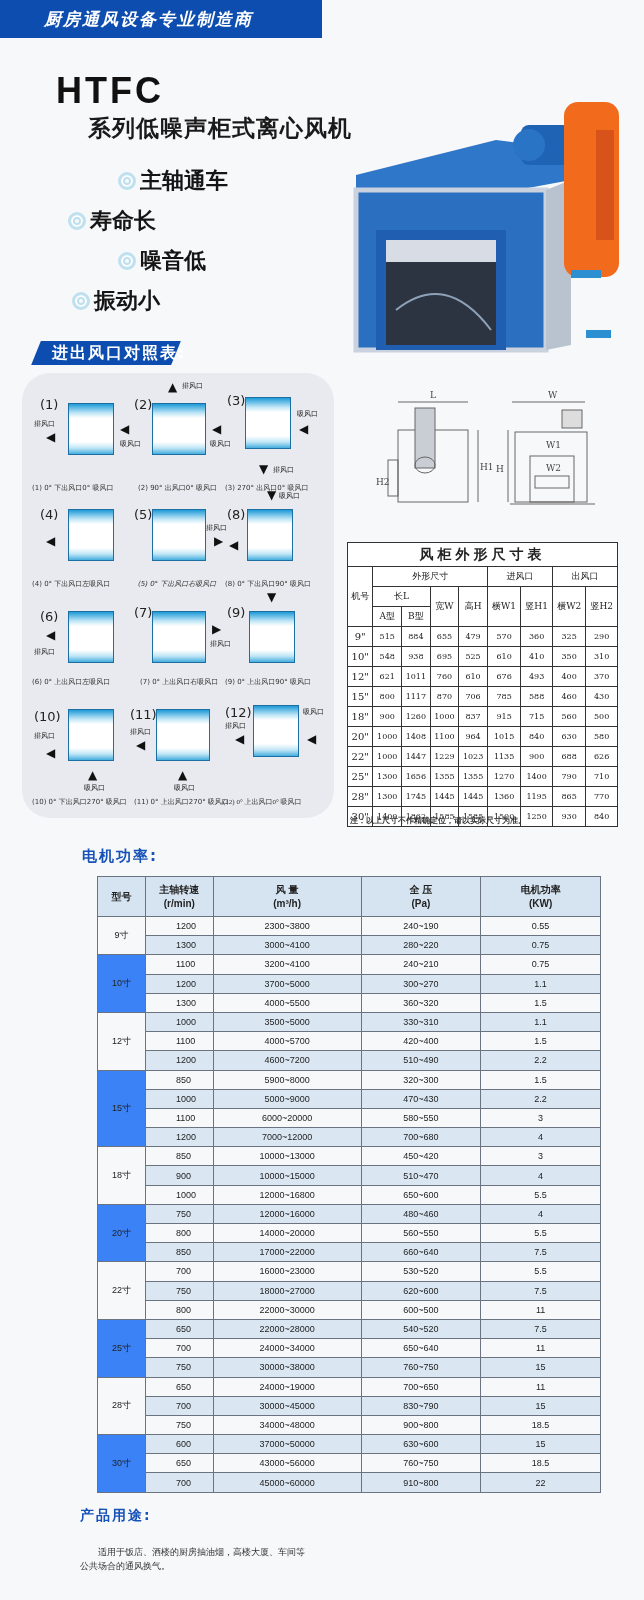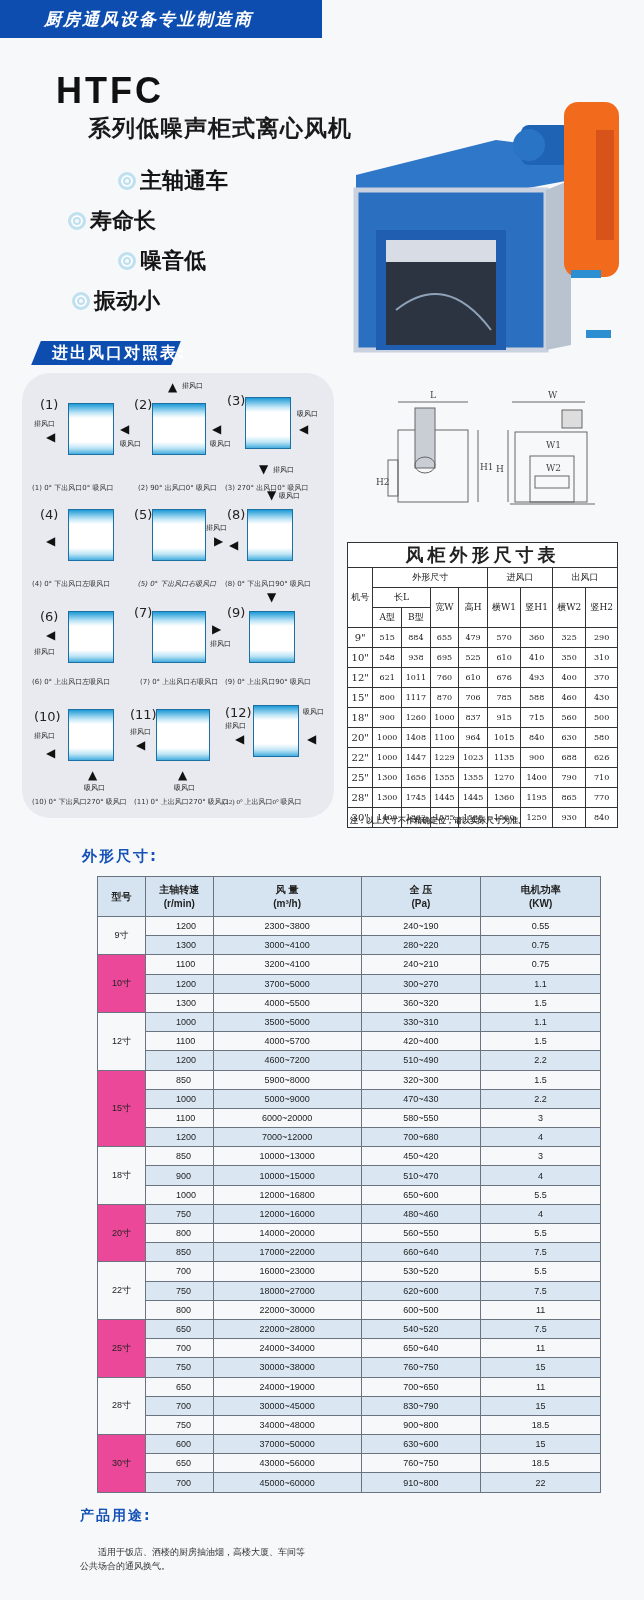--- a/index.html
+++ b/index.html
@@ -31,34 +31,34 @@
   .cell .lbl { position: absolute; font-size: 7px; color: #222; white-space: nowrap; }
   .box { position: absolute; width: 46px; height: 52px; background: linear-gradient(#1e9ad6 0, #bfe6f6 9px, #fff 14px, #fff 38px, #bfe6f6 44px, #1e9ad6 52px); border: 1px solid #1b6fa3; }
   .arrow { position: absolute; font-size: 12px; color: #111; line-height: 1; }
 
   
   .drawing { position: absolute; left: 370px; top: 380px; width: 260px; height: 130px; }
 
   
   .dimtable { position: absolute; left: 347px; top: 542px; width: 271px; border-collapse: collapse; font-family: "DejaVu Serif", serif; background: #fff; }
   .dimtable td, .dimtable th { border: 1px solid #333; text-align: center; font-size: 8px; font-weight: normal; height: 20px; color: #222; }
-  .dimtable .ttl { font-size: 18px; font-weight: bold; letter-spacing: 4px; height: 24px; }
+  .dimtable .ttl { font-size: 14px; font-weight: bold; letter-spacing: 4px; height: 24px; }
   .dimtable .hd { font-size: 9px; }
   .dimnote { position: absolute; left: 350px; top: 815px; font-size: 8px; color: #333; font-weight: bold; text-align: center; }
 
   
   .perf-title { position: absolute; left: 82px; top: 847px; font-size: 15px; font-weight: bold; color: #1652b8; letter-spacing: 2px; }
   .perf { position: absolute; left: 97px; top: 876px; width: 504px; border-collapse: collapse; font-family: "Liberation Sans", sans-serif; }
   .perf td, .perf th { border: 1px solid #6b7380; font-size: 9px; height: 19.2px; color: #222; }
   .perf th { background: #d6e4f1; font-weight: bold; font-size: 10px; height: 40px; line-height: 1.4; }
   .perf .m { text-align: center; font-size: 9px; }
   .perf .s { padding-left: 30px; text-align: left; }
   .perf .c { text-align: center; }
   .perf tr.alt td.sub { background: #dae7f3; }
-  .perf td.blue { background: #ec4899; }
+  .perf td.blue { background: #3b82f6; }
 
   .usage-title { position: absolute; left: 80px; top: 1507px; font-size: 14px; font-weight: bold; color: #1652b8; letter-spacing: 2px; }
   .usage { position: absolute; left: 80px; top: 1546px; width: 230px; font-size: 9px; color: #333; line-height: 1.55; text-indent: 18px; }
 </style>
 </head>
 <body>
 
 <div class="banner">
   <span>厨房通风设备专业制造商</span>
 </div>
@@ -363,21 +363,21 @@
         <td>1585</td>
         <td>1500</td>
         <td>1250</td>
         <td>930</td>
         <td>840</td>
       </tr>
     </tbody>
 </table>
 <div class="dimnote">注：以上尺寸不作精确定位，请以实际尺寸为准。</div>
 
-<div class="perf-title">外形尺寸:</div>
+<div class="perf-title">电机功率:</div>
 <table class="perf">
   <colgroup>
       <col style="width:48px">
       <col style="width:68px">
       <col style="width:148px">
       <col style="width:120px">
       <col style="width:120px">
     </colgroup>
   <tbody>
       <tr>

